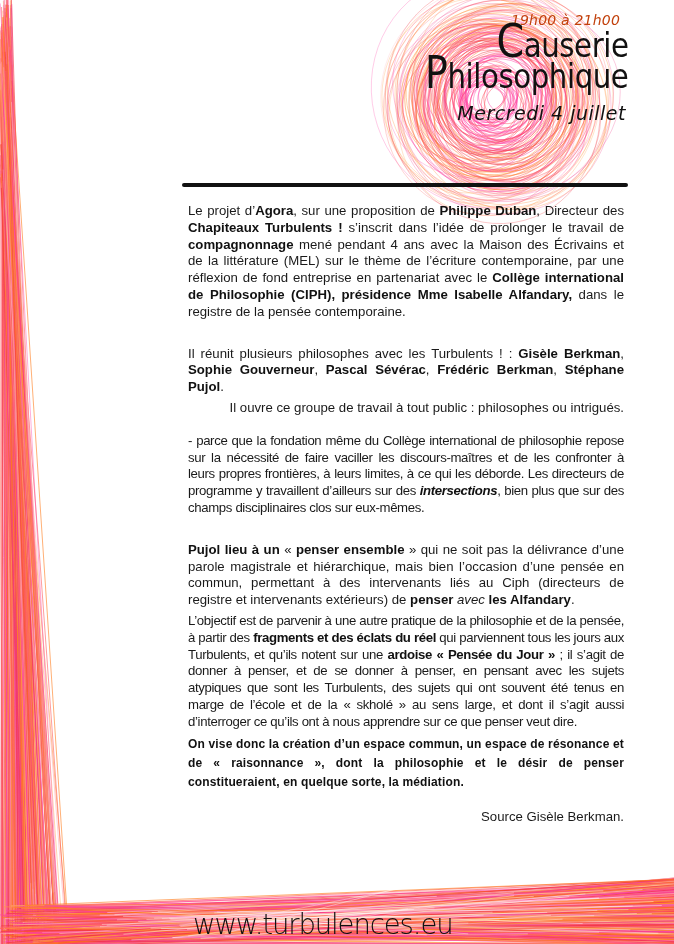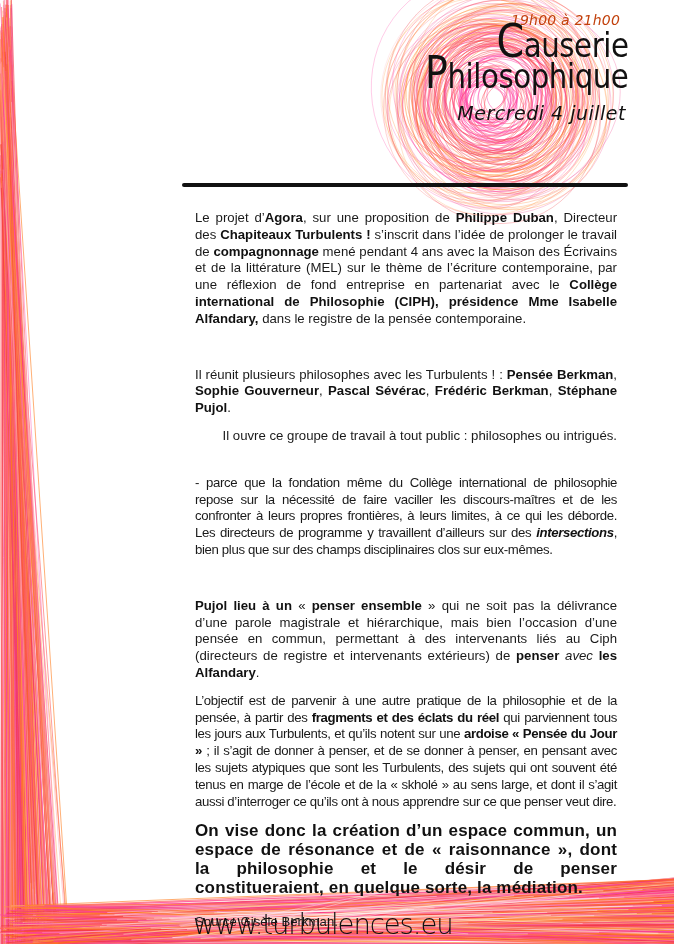--- a/index.html
+++ b/index.html
@@ -36,30 +36,30 @@
     font-size:19px; color:#111; letter-spacing:0.5px;
   }
   .rule {
     position:absolute; left:182px; top:183px; width:446px; height:4px;
     background:#111; border-radius:2px; z-index:2;
   }
   .content {
     position:absolute; left:184px; top:199px; width:444px; z-index:2;
     font-size:13.2px; line-height:16.8px; text-align:justify; color:#1a1a1a;
   }
-  .content p { margin:11px; }
+  .content p { margin:4px; }
   .gap-l { height:17px; }
   .gap-s { height:8px; }
   .content b { font-weight:bold; color:#111; }
   .big {
-    font-size:17px; line-height:19px; font-weight:bold; color:#111;
+    font-size:12px; line-height:19px; font-weight:bold; color:#111;
     letter-spacing:0.15px;
   }
   .condensed { letter-spacing:-0.35px; }
-  .source { margin-top:17px !important; text-align:left; }
+  .source { margin-top:17px !important; text-align:right; }
   .url {
     position:absolute; left:193px; top:907px; z-index:2;
     font-family:"DejaVu Sans", sans-serif; font-weight:200;
     font-size:29px; color:#111; letter-spacing:-1.2px;
     transform:scaleX(0.95); transform-origin:left center;
   }
 </style>
 </head>
 <body>
 
@@ -863,21 +863,21 @@
   <div class="date">Mercredi 4 juillet</div>
 </div>
 
 <div class="rule"></div>
 
 <div class="content">
   <p><span>Le projet d’</span><b>Agora</b><span>, sur une proposition de </span><b>Philippe Duban</b><span>, Directeur des </span><b>Chapiteaux Turbulents !</b><span> s’inscrit dans l’idée de prolonger le travail de </span><b>compagnonnage</b><span> mené pendant 4 ans avec la Maison des Écrivains et de la littérature (MEL) sur le thème de l’écriture contemporaine, par une réflexion de fond entreprise en partenariat avec le </span><b>Collège international de Philosophie (CIPH), présidence Mme Isabelle Alfandary,</b><span> dans le registre de la pensée contemporaine.</span></p>
 
   <div class="gap-l"></div>
 
-  <p><span>Il réunit plusieurs philosophes avec les Turbulents ! : </span><b>Pensée Berkman</b><span>, </span><b>Sophie Gouverneur</b><span>, </span><b>Pascal Sévérac</b><span>, </span><b>Frédéric Berkman</b><span>, </span><b>Stéphane Pujol</b><span>.</span></p>
+  <p><span>Il réunit plusieurs philosophes avec les Turbulents ! : </span><b>Gisèle Berkman</b><span>, </span><b>Sophie Gouverneur</b><span>, </span><b>Pascal Sévérac</b><span>, </span><b>Frédéric Berkman</b><span>, </span><b>Stéphane Pujol</b><span>.</span></p>
   <p style="text-align:right">Il ouvre ce groupe de travail à tout public : philosophes ou intrigués.</p>
 
   <div class="gap-s"></div>
 
   <p class="condensed"><span>- parce que la fondation même du Collège international de philosophie repose sur la nécessité de faire vaciller les discours-maîtres et de les confronter à leurs propres frontières, à leurs limites, à ce qui les déborde. Les directeurs de programme y travaillent d’ailleurs sur des </span><b><i>intersections</i></b><span>, bien plus que sur des champs disciplinaires clos sur eux-mêmes.</span></p>
 
   <div class="gap-l"></div>
 
   <p><b>Pujol lieu à un</b><span> « </span><b>penser ensemble</b><span> » qui ne soit pas la délivrance d’une parole magistrale et hiérarchique, mais bien l’occasion d’une pensée en commun, permettant à des intervenants liés au Ciph (directeurs de registre et intervenants extérieurs) de </span><b>penser</b> <i>avec</i><b> les Alfandary</b><span>.</span></p>
   <p class="condensed"><span>L’objectif est de parvenir à une autre pratique de la philosophie et de la pensée, à partir des </span><b>fragments et des éclats du réel</b><span> qui parviennent tous les jours aux Turbulents, et qu’ils notent sur une </span><b>ardoise « Pensée du Jour »</b><span> ; il s’agit de donner à penser, et de se donner à penser, en pensant avec les sujets atypiques que sont les Turbulents, des sujets qui ont souvent été tenus en marge de l’école et de la « skholé » au sens large, et dont il s’agit aussi d’interroger ce qu’ils ont à nous apprendre sur ce que penser veut dire.</span></p>

